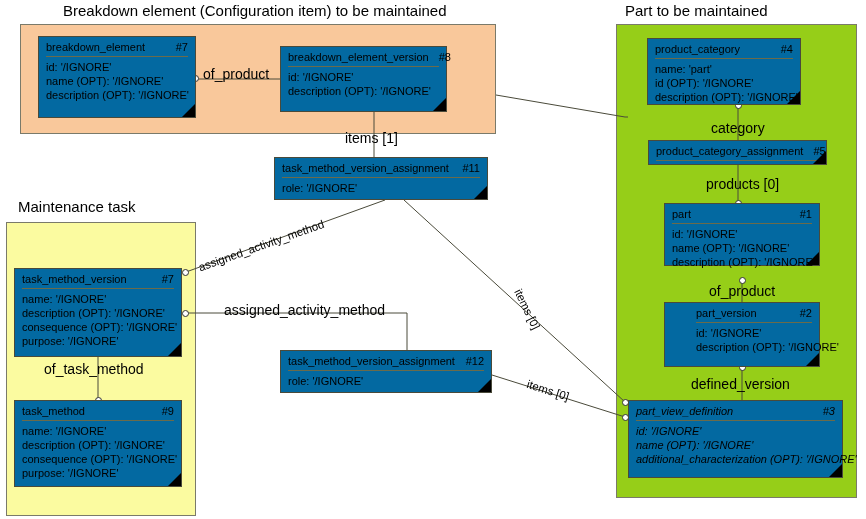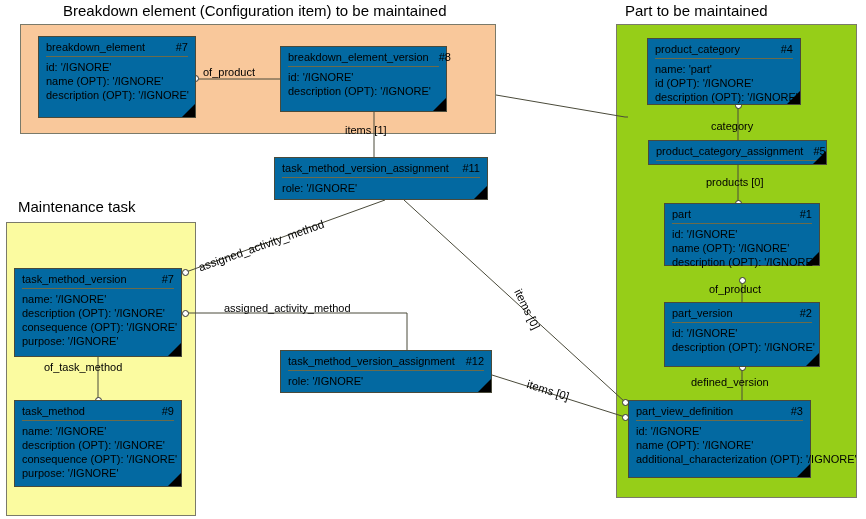--- a/index.html
+++ b/index.html
@@ -32,21 +32,21 @@
   
   .ebox .corner{
     position:absolute;right:0;bottom:0;width:0;height:0;
     border-left:13px solid transparent;border-bottom:13px solid #000;
   }
   .ebox.tight .attrs{padding-bottom:5px;}
   .dot{
     position:absolute;width:7px;height:7px;border-radius:50%;
     background:#ffffff;border:1px solid #333;box-sizing:border-box;
   }
-  .elabel{position:absolute;font-size:11px;color:#000;white-space:nowrap;background:transparent;}
+  .elabel{position:absolute;font-size:14px;color:#000;white-space:nowrap;background:transparent;}
   svg.lines{position:absolute;left:0;top:0;width:866px;height:519px;overflow:visible;}
   svg.lines line{stroke:#4a4a3a;stroke-width:1;}
   .rot{position:absolute;font-size:11.5px;color:#000;white-space:nowrap;transform-origin:0 0;}
 </style>
 </head>
 <body>
 
 <div class="stage">
 
   <div class="region-title" style="left:20px;top:2px;margin-left:43px;">Breakdown element (Configuration item) to be maintained</div>
@@ -93,21 +93,21 @@
   <div class="dot" style="left:735px;top:200px;"></div>
   <div class="dot" style="left:739px;top:277px;"></div>
   <div class="dot" style="left:739px;top:364px;"></div>
   <div class="dot" style="left:95px;top:397px;"></div>
   <div class="dot" style="left:182px;top:269px;"></div>
   <div class="dot" style="left:182px;top:310px;"></div>
   <div class="dot" style="left:622px;top:399px;"></div>
   <div class="dot" style="left:622px;top:414px;"></div>
 
   <div class="elabel" style="left:203px;top:66px;">of_product</div>
-  <div class="elabel" style="left:345px;top:124px;">items [1]</div>
+  <div class="elabel" style="left:345px;top:130px;">items [1]</div>
   <div class="rot" style="left:197px;top:262px;transform:rotate(-19.5deg);">assigned_activity_method</div>
   <div class="elabel" style="left:224px;top:302px;">assigned_activity_method</div>
   <div class="elabel" style="left:44px;top:361px;">of_task_method</div>
   <div class="rot" style="left:523px;top:287px;transform:rotate(64deg);">items [0]</div>
   <div class="rot" style="left:529px;top:378px;transform:rotate(17.5deg);">items [0]</div>
   <div class="elabel" style="left:711px;top:120px;">category</div>
   <div class="elabel" style="left:706px;top:176px;">products [0]</div>
   <div class="elabel" style="left:709px;top:283px;">of_product</div>
   <div class="elabel" style="left:691px;top:376px;">defined_version</div>
 
@@ -222,34 +222,34 @@
     </div>
     <div class="rule"></div>
     <div class="attrs">
       <div>id: '/IGNORE'</div>
       <div>name (OPT): '/IGNORE'</div>
       <div>description (OPT): '/IGNORE'</div>
     </div>
     <div class="corner"></div>
   </div>
 
-  <div class="ebox" style="left:664px;top:302px;width:156px;height:65px;">
+  <div class="ebox" style="left:664px;top:302px;width:156px;height:65px;padding-left:24px;">
     <div class="hdr">
       <span class="nm">part_version</span>
       <span class="id">#2</span>
     </div>
     <div class="rule"></div>
     <div class="attrs">
       <div>id: '/IGNORE'</div>
       <div>description (OPT): '/IGNORE'</div>
     </div>
     <div class="corner"></div>
   </div>
 
-  <div class="ebox" style="left:628px;top:400px;width:183px;height:78px;">
+  <div class="ebox" style="left:628px;top:400px;width:215px;height:78px;font-style:italic;">
     <div class="hdr">
       <span class="nm">part_view_definition</span>
       <span class="id">#3</span>
     </div>
     <div class="rule"></div>
     <div class="attrs">
       <div>id: '/IGNORE'</div>
       <div>name (OPT): '/IGNORE'</div>
       <div>additional_characterization (OPT): '/IGNORE'</div>
     </div>

